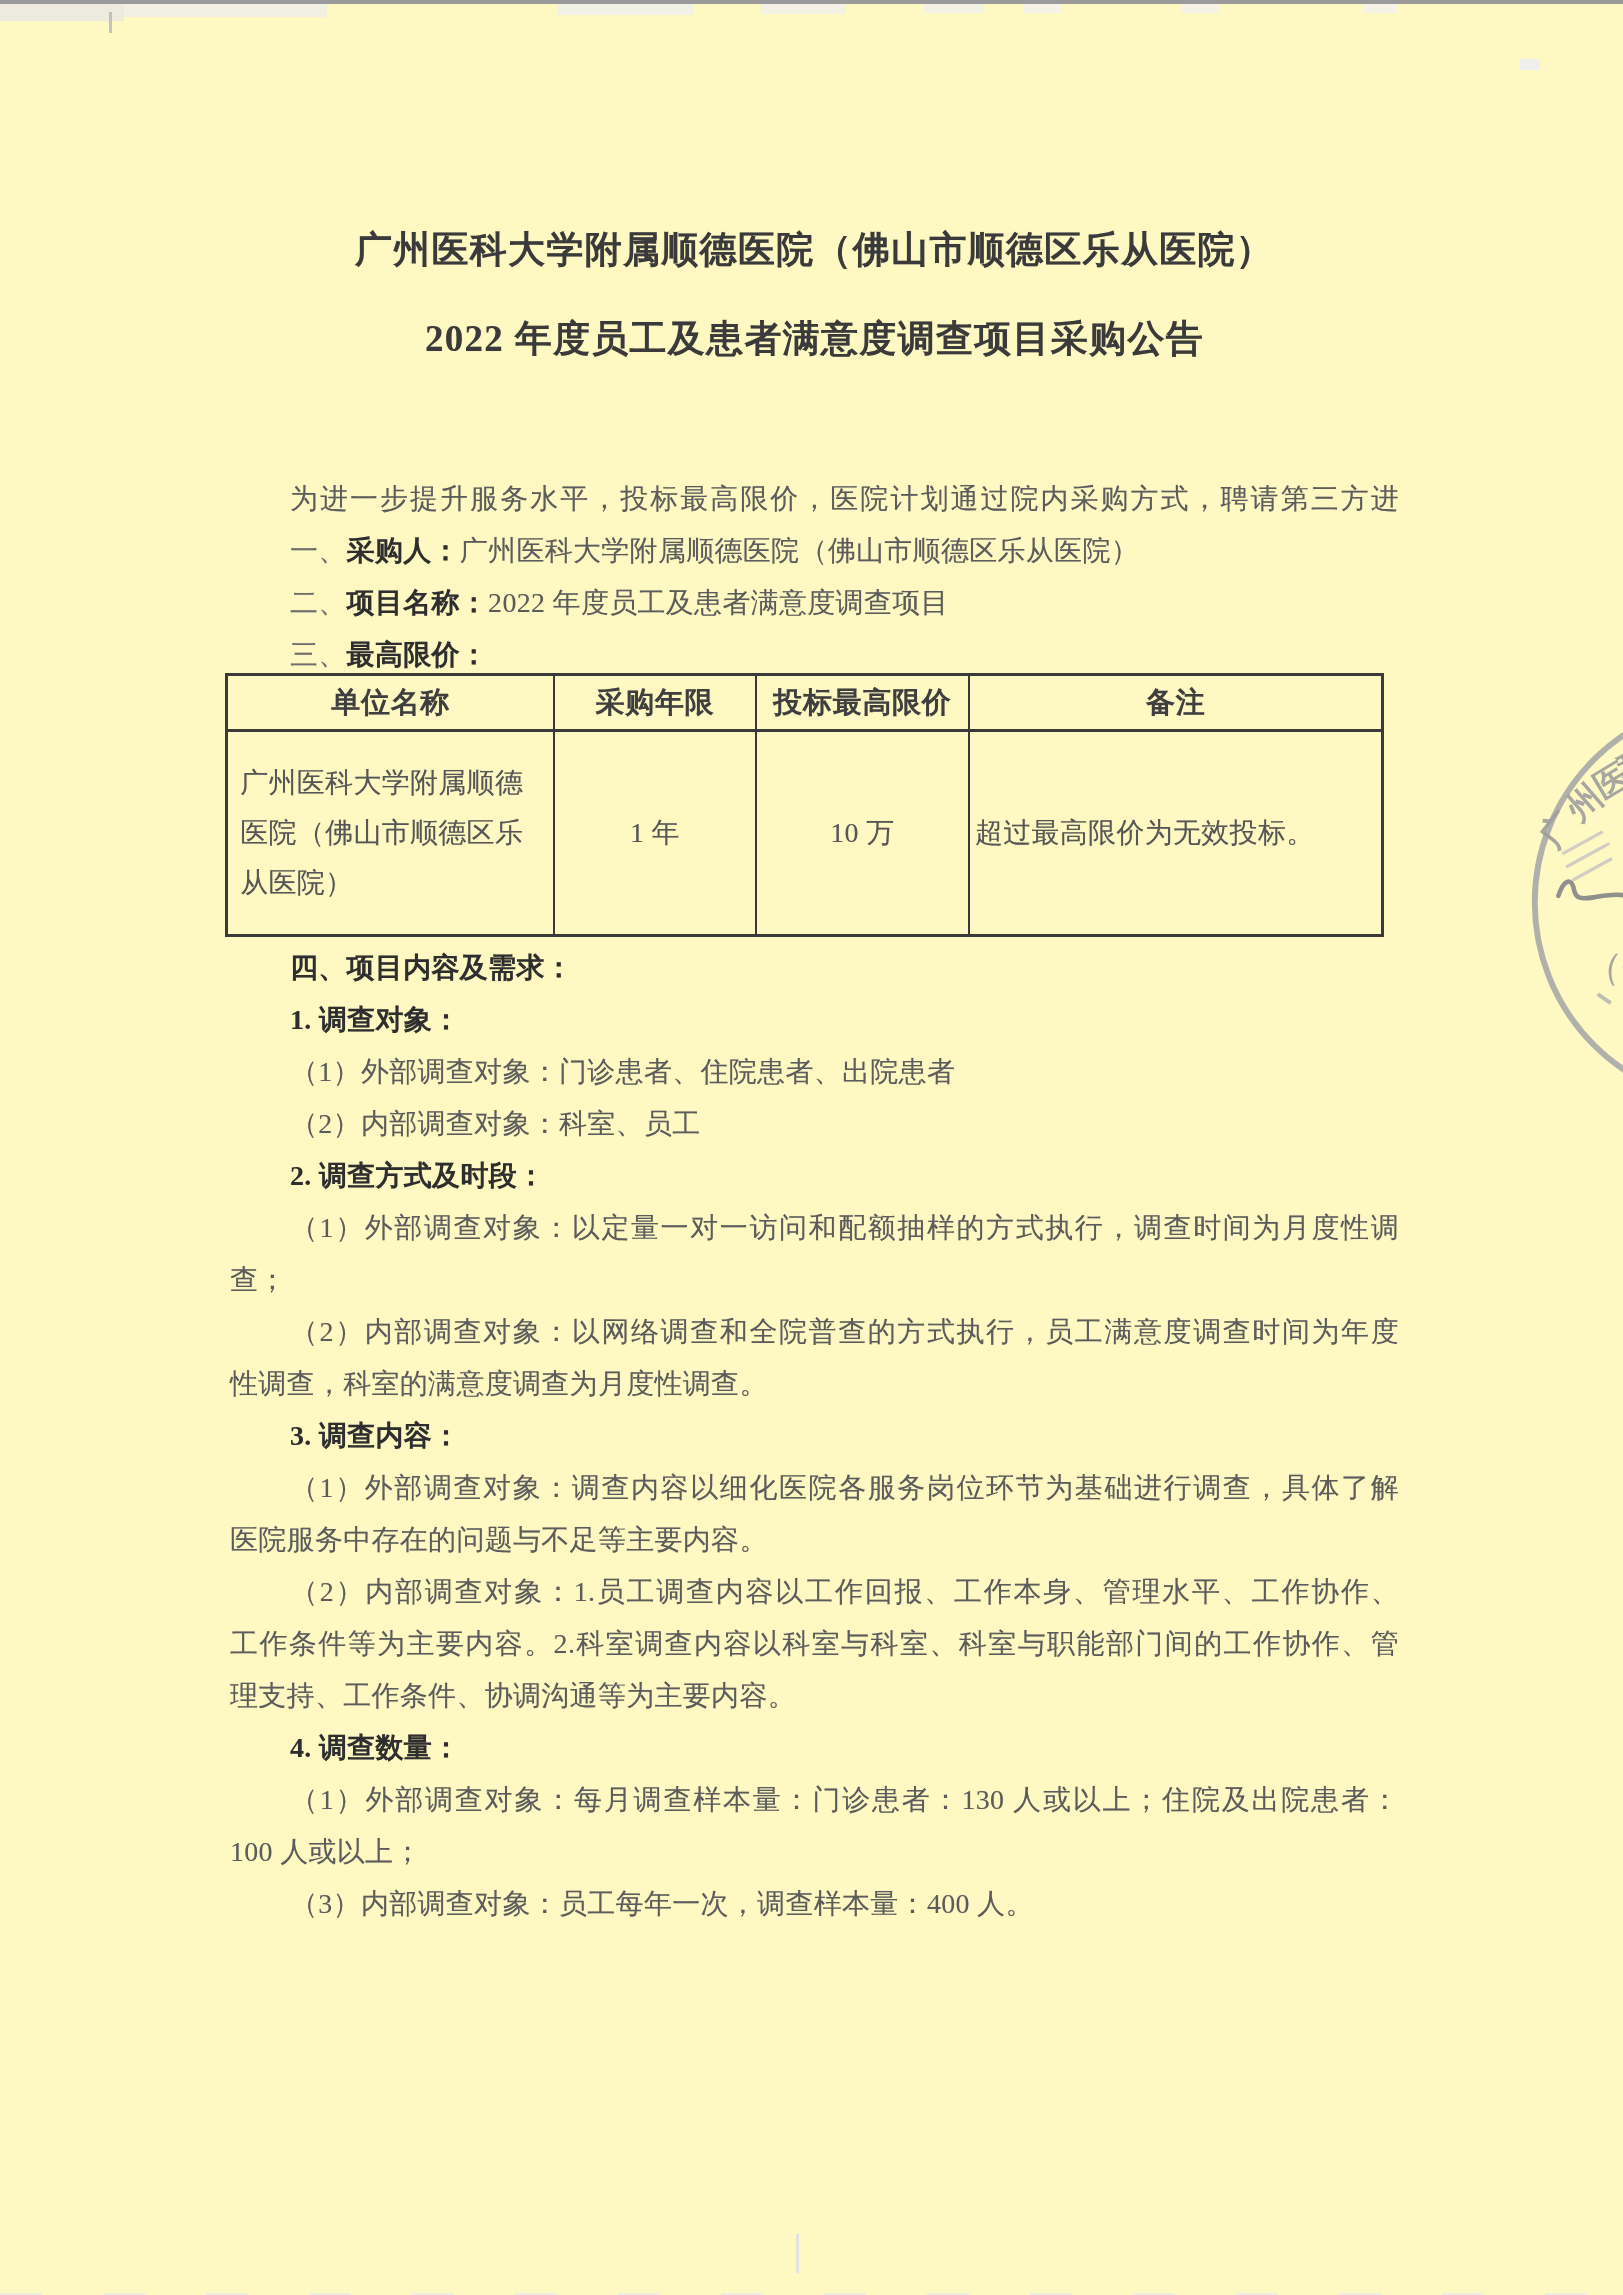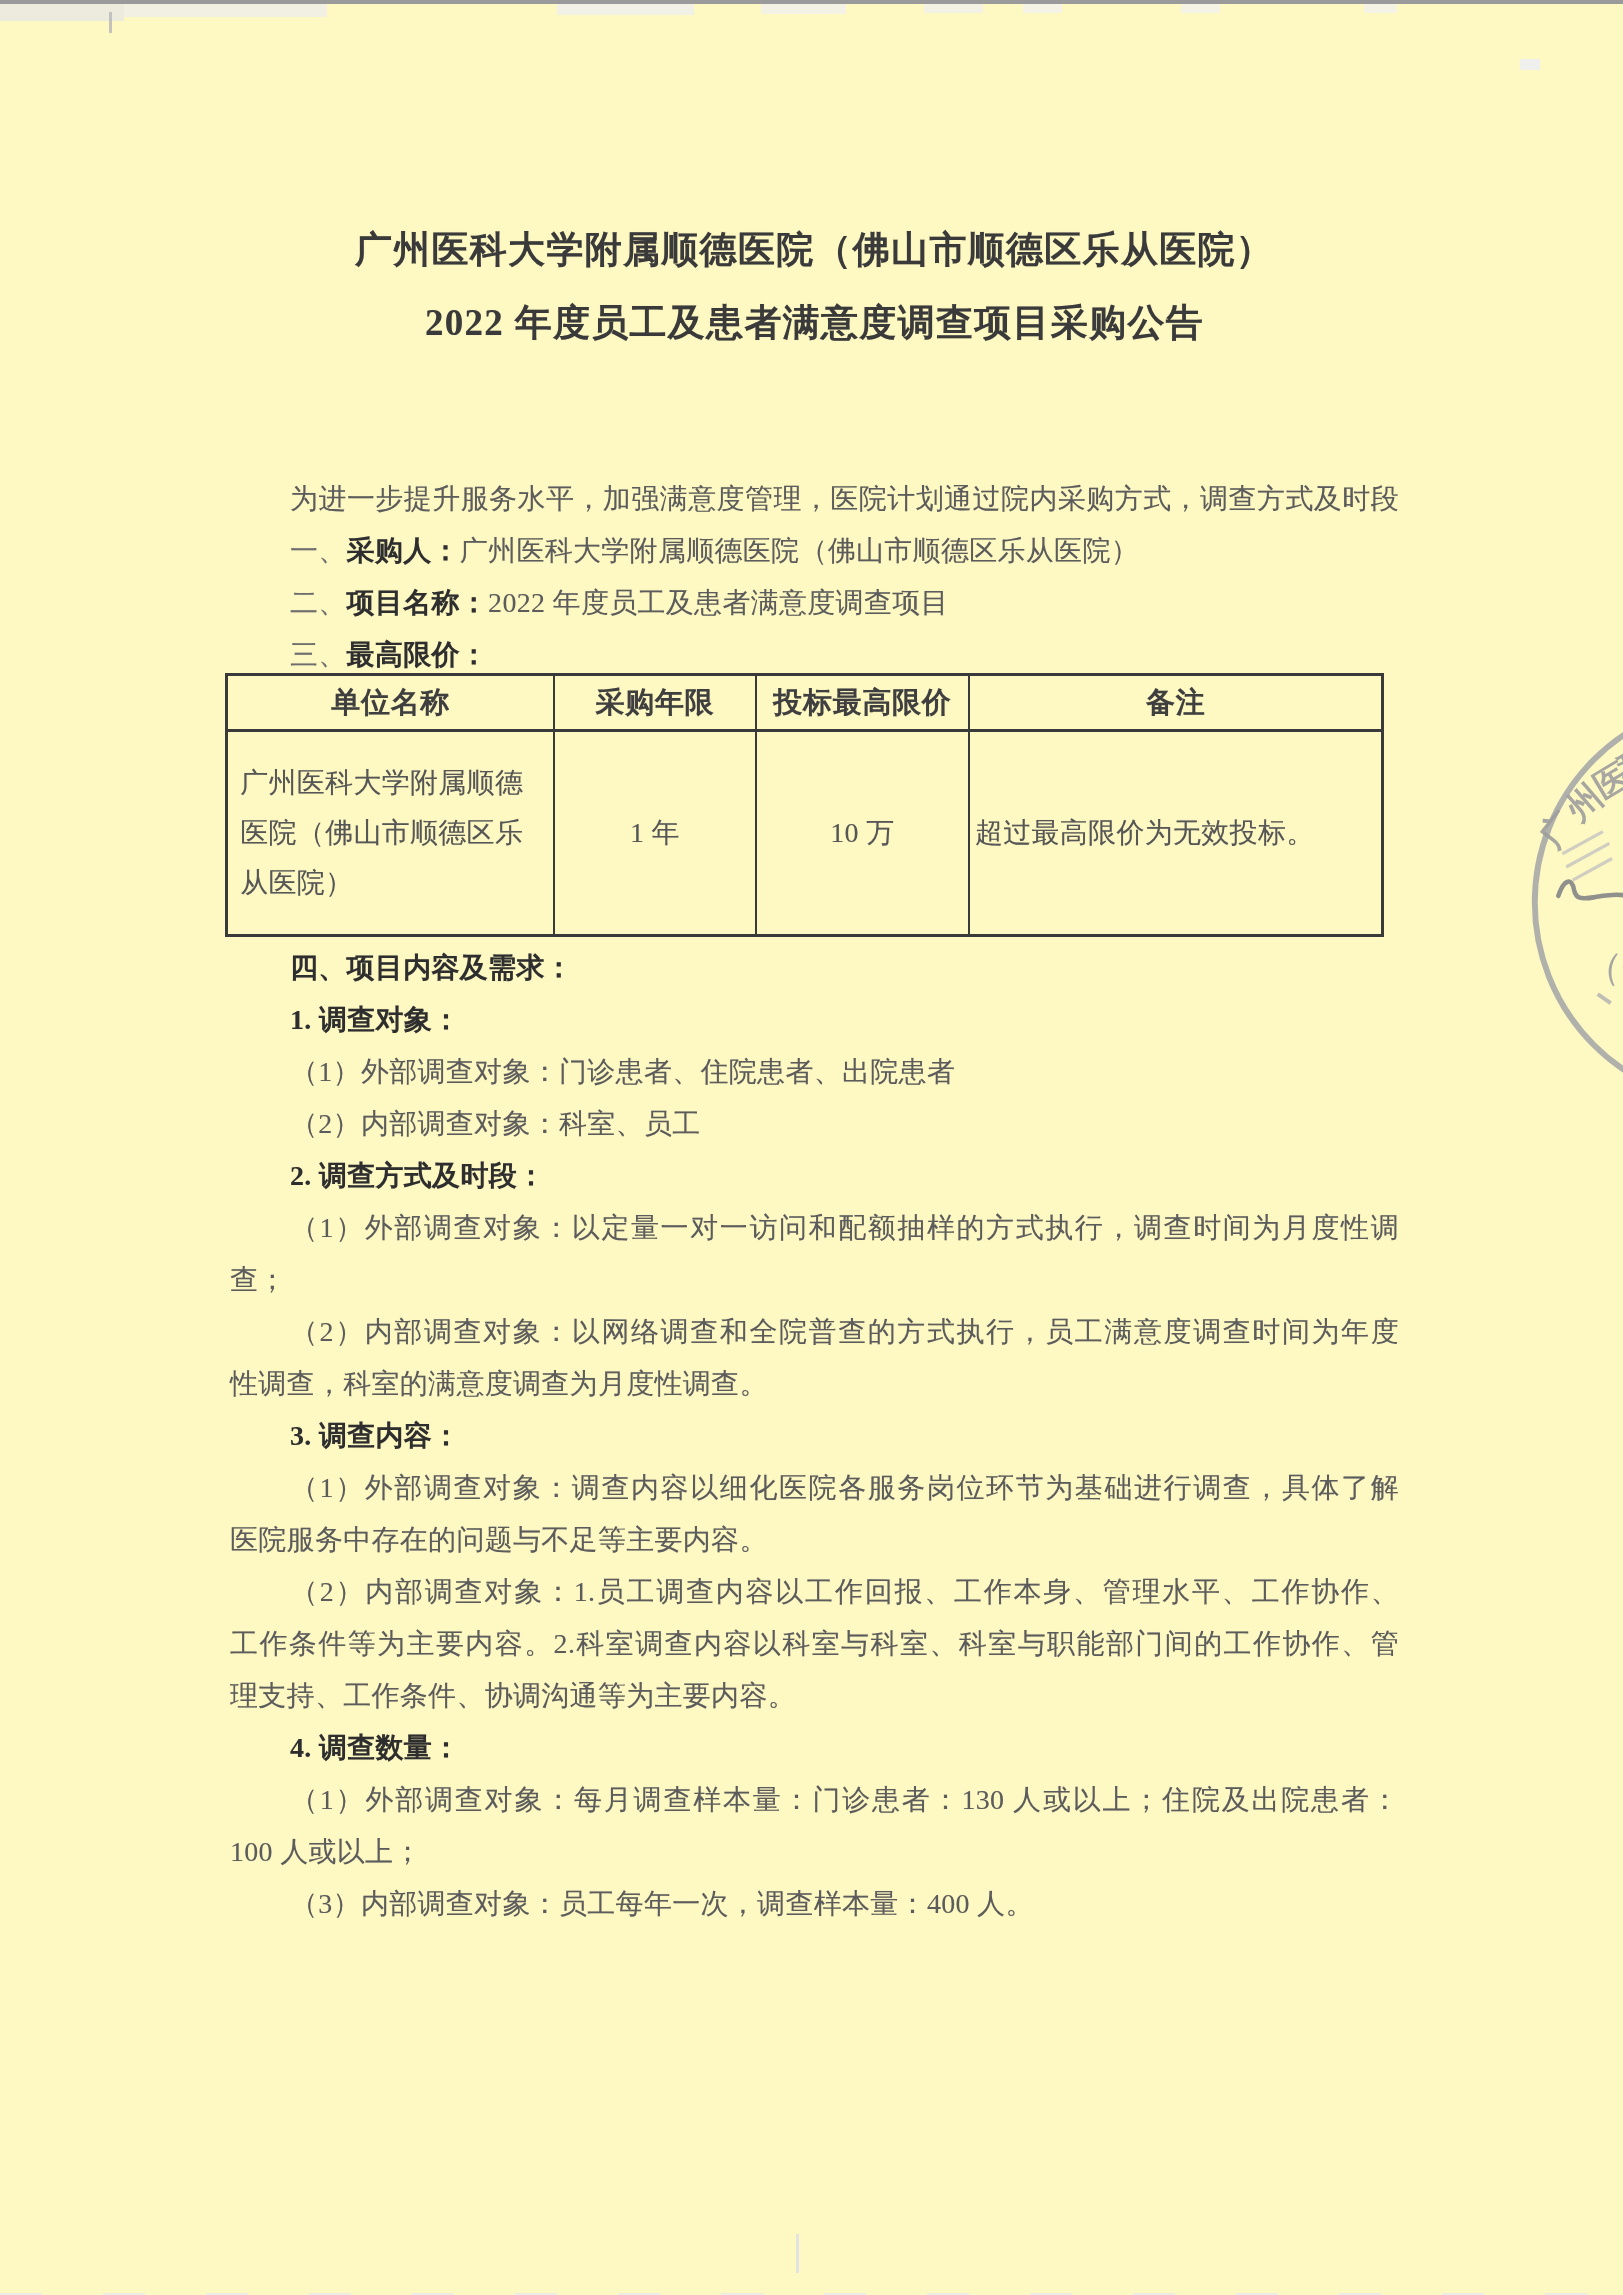--- a/index.html
+++ b/index.html
@@ -12,21 +12,21 @@
     font-family:"Liberation Serif","DejaVu Serif",serif;
   }
   
   .title{
     position:absolute;left:230px;width:1169px;
     text-align:center;font-weight:700;color:#3a3a3a;
     font-size:37px;line-height:59px;letter-spacing:1.3px;
     text-shadow:0 0 0.7px rgba(70,70,70,.35);
   }
   .t1{top:216px;}
-  .t2{top:289px;}
+  .t2{top:305px;}
   
   .body{
     position:absolute;left:230px;top:469px;width:1169px;
     font-size:28px;color:#5c5c5c;
     text-shadow:0 0 0.7px rgba(90,90,90,.3);
   }
   .ln{height:52px;line-height:52px;letter-spacing:0.3px;white-space:nowrap;}
   .fill{white-space:normal;text-align:justify;text-align-last:justify;overflow:hidden;}
   .indent{text-indent:60px;}
   .b{font-weight:700;color:#2e2e2e;}
@@ -85,21 +85,21 @@
   <i class="a a9"></i>
   <i class="a rmark"></i>
   <i class="a vline"></i>
   <i class="bdash"></i>
 
   <div class="title t1">广州医科大学附属顺德医院（佛山市顺德区乐从医院）</div>
   <div class="title t2">2022 年度员工及患者满意度调查项目采购公告</div>
 
   <div class="body">
 
-    <div class="ln indent fill">为进一步提升服务水平，加强满意度管理，医院计划通过院内采购方式，调查方式及时段</div>
+    <div class="ln indent fill">为进一步提升服务水平，投标最高限价，医院计划通过院内采购方式，聘请第三方进</div>
 
     <div class="ln indent"><span class="num">一、</span><span class="b">采购人：</span><span>广州医科大学附属顺德医院（佛山市顺德区乐从医院）</span></div>
 
     <div class="ln indent"><span class="num">二、</span><span class="b">项目名称：</span><span>2022 年度员工及患者满意度调查项目</span></div>
 
     <div class="ln indent"><span class="num">三、</span><span class="b">最高限价：</span></div>
 
     <table class="price">
       <colgroup>
           <col style="width:327px">

